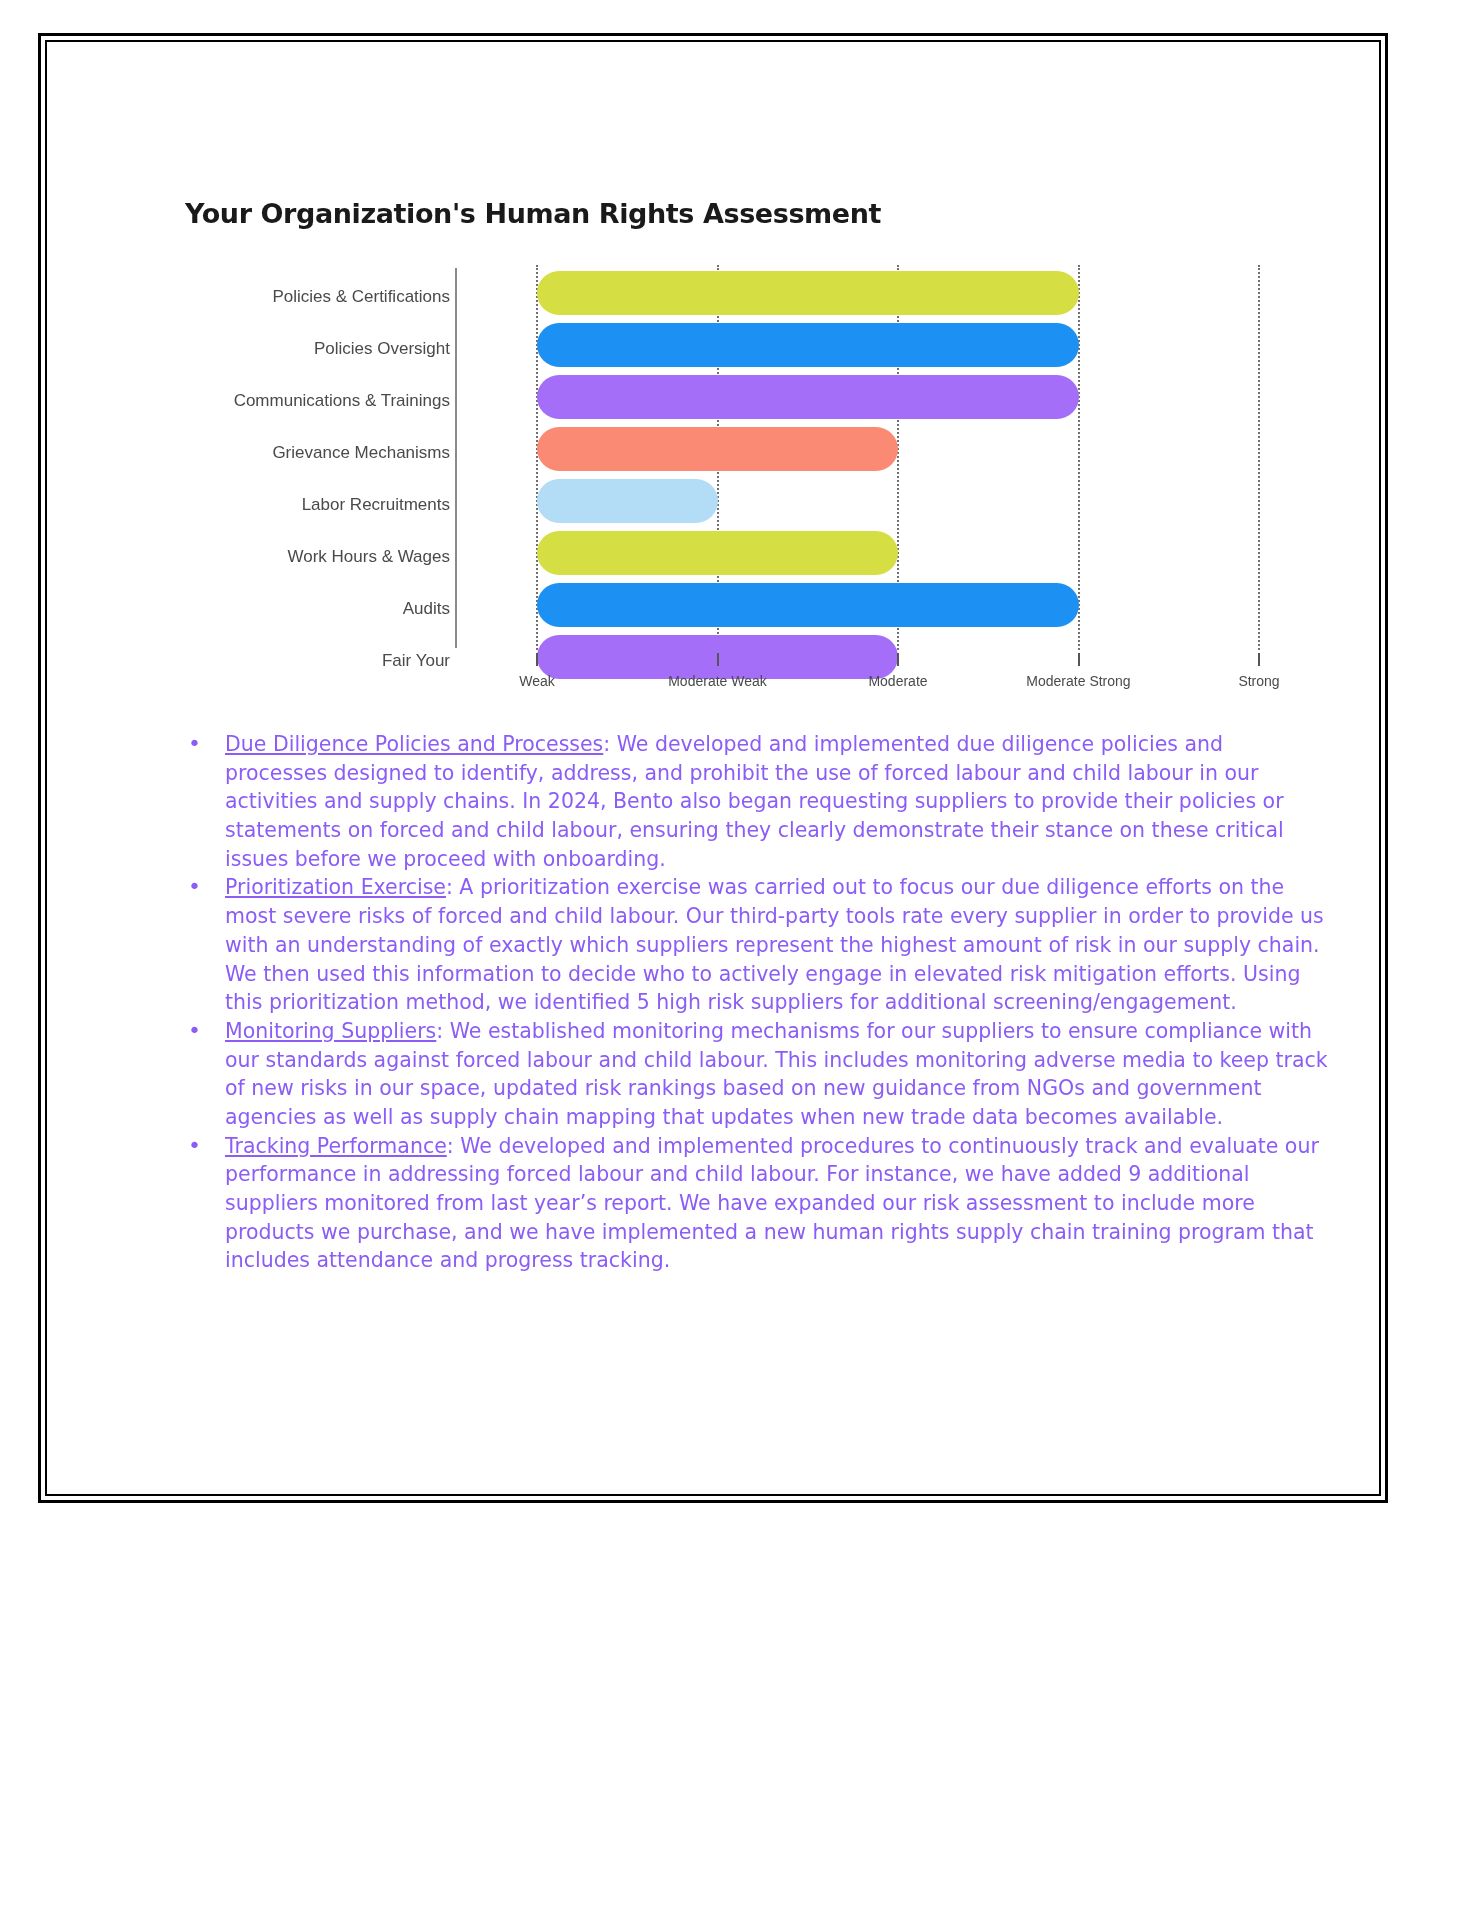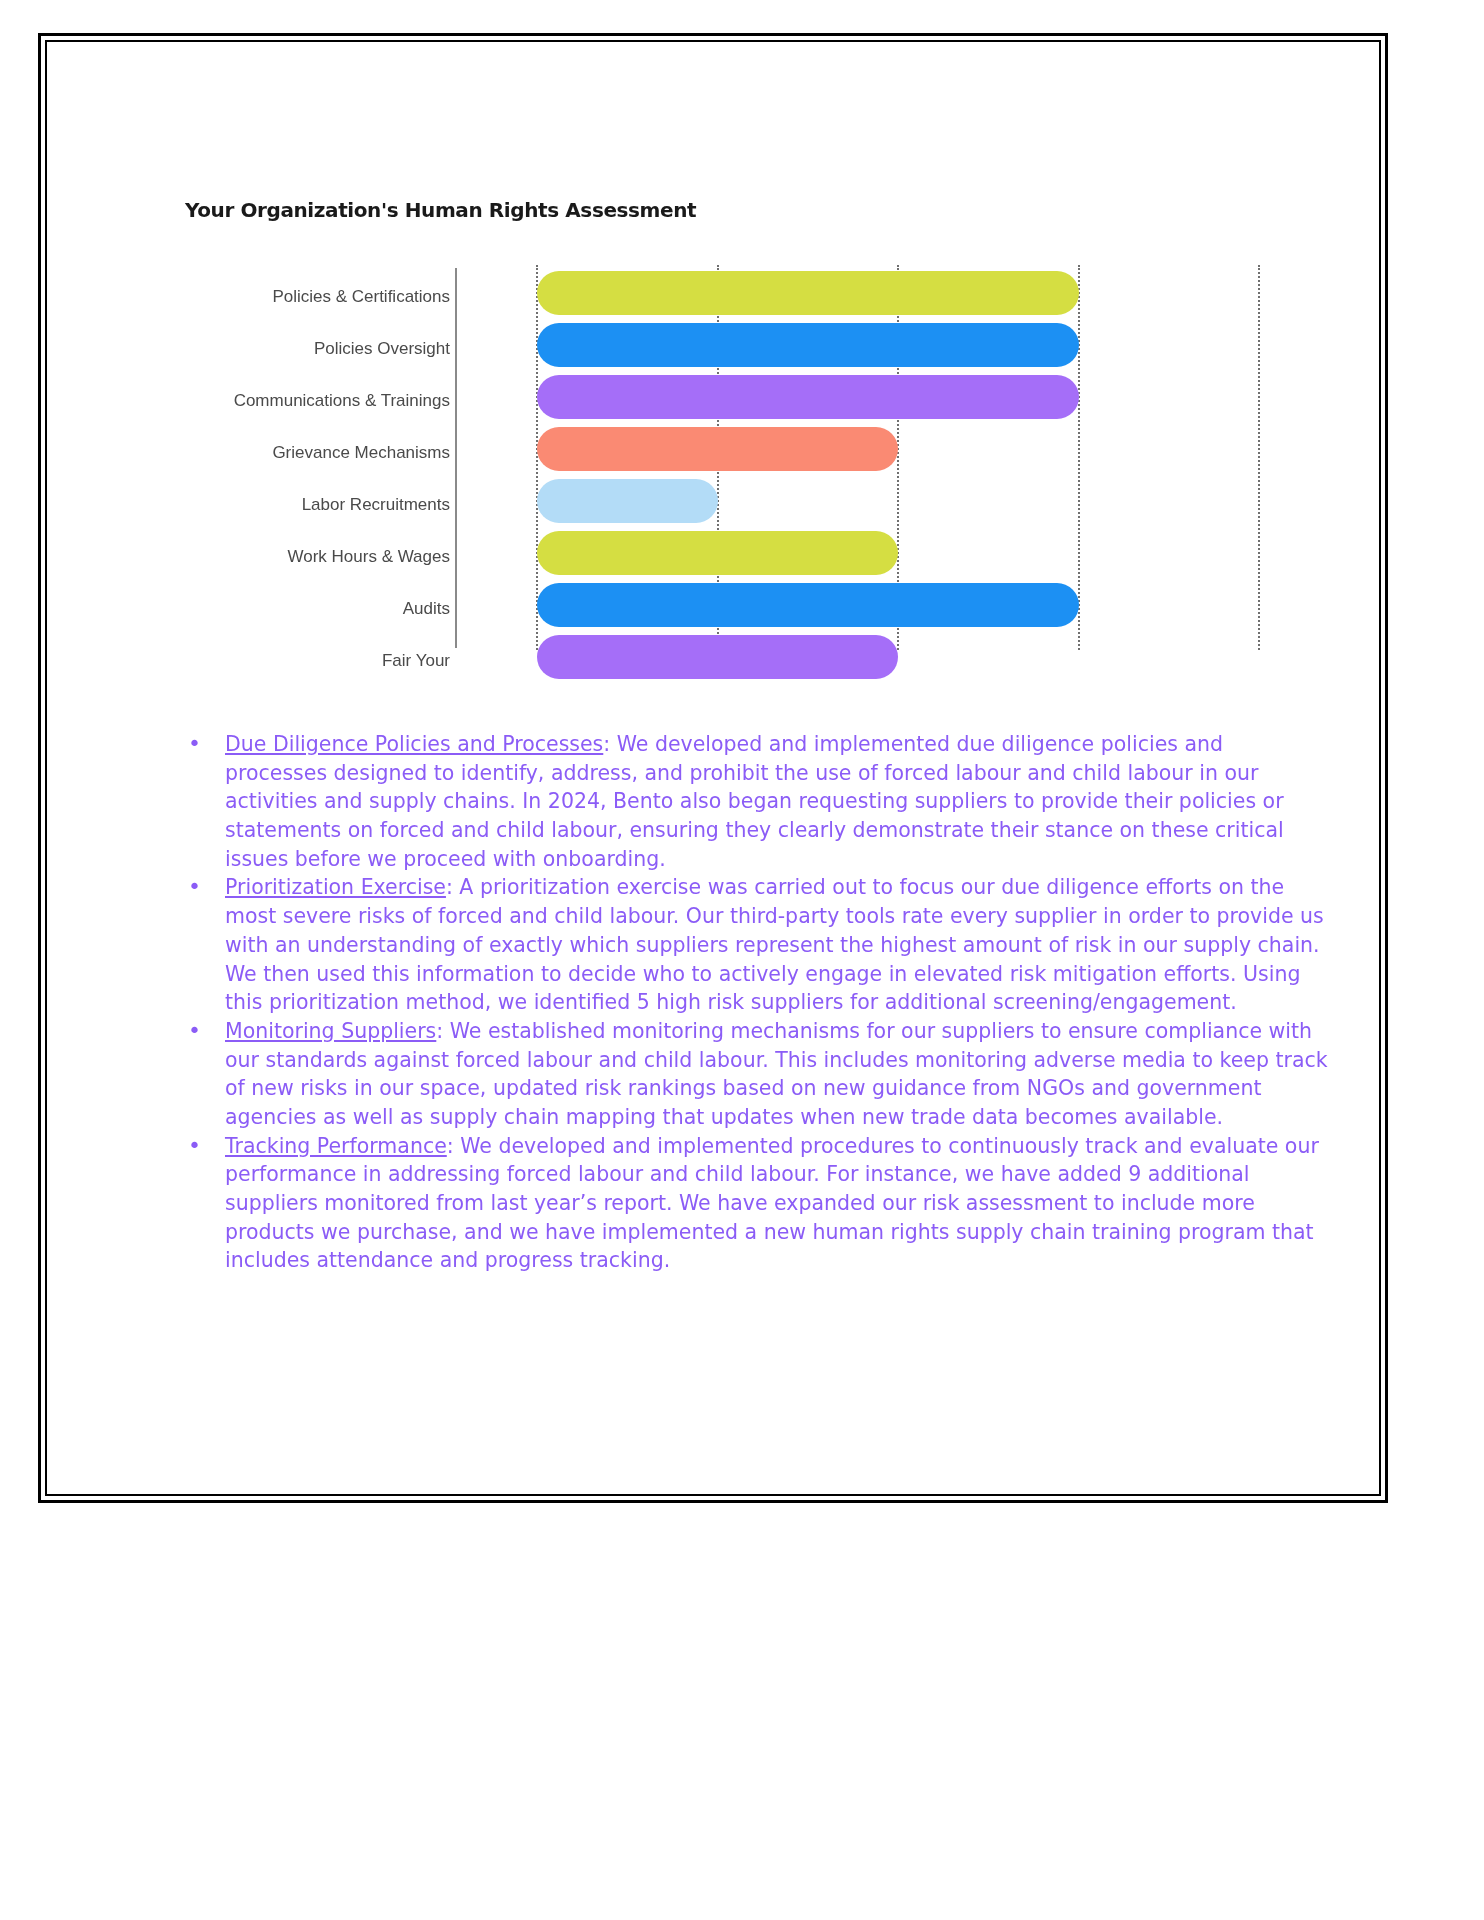--- a/index.html
+++ b/index.html
@@ -8,21 +8,21 @@
   .page{position:relative;width:1484px;height:1920px;background:#fff;overflow:hidden;}
 
   
   .border-outer{position:absolute;left:38px;top:33px;width:1350px;height:1470px;border:3px solid #000;box-sizing:border-box;}
   .border-inner{position:absolute;left:45px;top:40px;width:1336px;height:1456px;border:2px solid #000;box-sizing:border-box;}
 
   .content{position:absolute;left:45px;top:40px;width:1336px;height:1456px;}
 
   
   .chart{position:absolute;left:110px;top:150px;width:1160px;height:520px;}
-  .chart-title{position:absolute;left:30px;top:8px;font-size:20px;font-weight:bold;color:#1a1a1a;
+  .chart-title{position:absolute;left:30px;top:8px;font-size:27px;font-weight:bold;color:#1a1a1a;
                font-family:"DejaVu Sans",sans-serif;letter-spacing:-0.4px;white-space:nowrap;}
 
   .plot{position:absolute;left:0;top:75px;width:1160px;height:430px;}
 
   
   .cat-col{position:absolute;left:0;top:0;width:295px;height:385px;}
   .cat-label{position:absolute;right:0;height:52px;line-height:52px;font-size:17px;color:#4a4a4a;
              font-family:"Liberation Sans",sans-serif;white-space:nowrap;text-align:center;}
 
   
@@ -86,20 +86,32 @@
             <div class="grid" style="left: 1103px;"></div>
             <div class="bar" title="Policies &amp; Certifications: Moderate Strong" style="top: 6px; left: 382px; width: 541.5px; height: 44px; background: rgb(213, 222, 66);"></div>
             <div class="bar" title="Executive Oversight: Moderate Strong" style="top: 58px; left: 382px; width: 541.5px; height: 44px; background: rgb(28, 144, 243);"></div>
             <div class="bar" title="Communications &amp; Trainings: Moderate Strong" style="top: 110px; left: 382px; width: 541.5px; height: 44px; background: rgb(165, 110, 248);"></div>
             <div class="bar" title="Grievance Mechanisms: Moderate" style="top: 162px; left: 382px; width: 361px; height: 44px; background: rgb(250, 138, 115);"></div>
             <div class="bar" title="Labor Recruitments: Moderate Weak" style="top: 214px; left: 382px; width: 180.5px; height: 44px; background: rgb(179, 220, 247);"></div>
             <div class="bar" title="Work Hours &amp; Wages: Moderate" style="top: 266px; left: 382px; width: 361px; height: 44px; background: rgb(213, 222, 66);"></div>
             <div class="bar" title="Audits: Moderate Strong" style="top: 318px; left: 382px; width: 541.5px; height: 44px; background: rgb(28, 144, 243);"></div>
             <div class="bar" title="Fair Labor: Moderate" style="top: 370px; left: 382px; width: 361px; height: 44px; background: rgb(165, 110, 248);"></div>
           </div>
+        <div class="ticks">
+            <div class="tick-mark" style="left: 381px;"></div>
+            <div class="tick-label" style="left: 382px;">Weak</div>
+            <div class="tick-mark" style="left: 561.5px;"></div>
+            <div class="tick-label" style="left: 562.5px;">Moderate Weak</div>
+            <div class="tick-mark" style="left: 742px;"></div>
+            <div class="tick-label" style="left: 743px;">Moderate</div>
+            <div class="tick-mark" style="left: 922.5px;"></div>
+            <div class="tick-label" style="left: 923.5px;">Moderate Strong</div>
+            <div class="tick-mark" style="left: 1103px;"></div>
+            <div class="tick-label" style="left: 1104px;">Strong</div>
+          </div>
 
       </div>
     </div>
 
     <div class="body-text">
       <ul class="bullets">
           <li><span class="lead">Due Diligence Policies and Processes</span><span>: We developed and implemented due diligence policies and processes designed to identify, address, and prohibit the use of forced labour and child labour in our activities and supply chains. In 2024, Bento also began requesting suppliers to provide their policies or statements on forced and child labour, ensuring they clearly demonstrate their stance on these critical issues before we proceed with onboarding.</span></li>
           <li><span class="lead">Prioritization Exercise</span><span>: A prioritization exercise was carried out to focus our due diligence efforts on the most severe risks of forced and child labour. Our third-party tools rate every supplier in order to provide us with an understanding of exactly which suppliers represent the highest amount of risk in our supply chain.  We then used this information to decide who to actively engage in elevated risk mitigation efforts. Using this prioritization method, we identified 5 high risk suppliers for additional screening/engagement.</span></li>
           <li><span class="lead">Monitoring Suppliers</span><span>: We established monitoring mechanisms for our suppliers to ensure compliance with our standards against forced labour and child labour.  This includes monitoring adverse media to keep track of new risks in our space, updated risk rankings based on new guidance from NGOs and government agencies as well as supply chain mapping that updates when new trade data becomes available.</span></li>
           <li><span class="lead">Tracking Performance</span><span>: We developed and implemented procedures to continuously track and evaluate our performance in addressing forced labour and child labour.  For instance, we have added 9 additional suppliers monitored from last year’s report.  We have expanded our risk assessment to include more products we purchase, and we have implemented a new human rights supply chain training program that includes attendance and progress tracking.</span></li>

